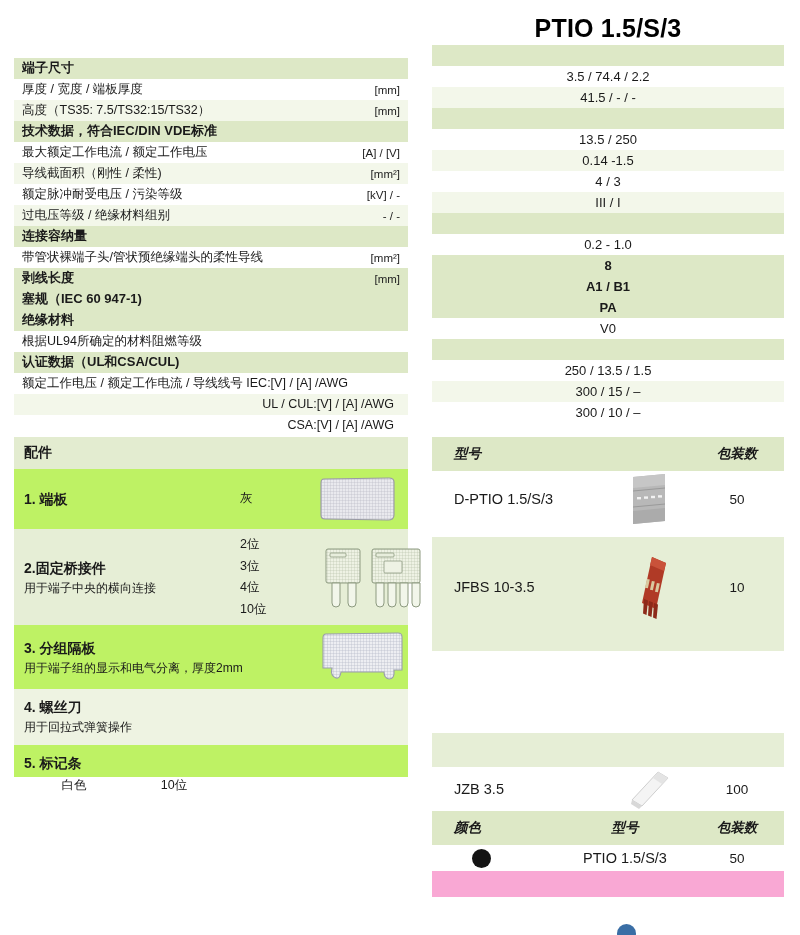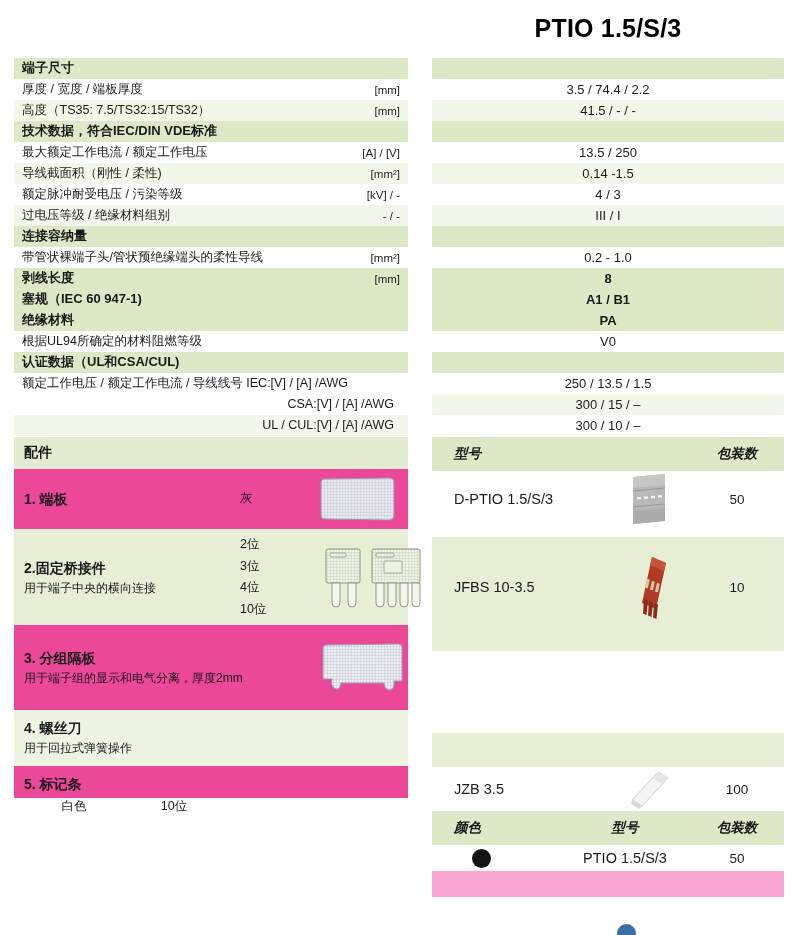--- a/index.html
+++ b/index.html
@@ -33,21 +33,21 @@
   
   .col-left {
     position: absolute;
     left: 14px;
     top: 58px;
     width: 394px;
   }
   .col-right {
     position: absolute;
     left: 432px;
-    top: 58px;
+    top: 45px;
     width: 352px;
   }
 
   
   .row {
     display: flex;
     align-items: center;
     padding: 0 8px;
     background: #ffffff;
     min-height: 21px;
@@ -104,21 +104,21 @@
     background: #e3ecd0;
     height: 32px;
     display: flex;
     align-items: center;
     padding: 0 10px;
   }
   .acc-head .t { font-size: 14px; font-weight: bold; }
 
   .acc-item {
     position: relative;
-    background: #ec4899;
+    background: #bef264;
     padding: 8px 10px;
     display: flex;
     align-items: center;
   }
   .acc-item.shade { background: #e6eed6; }
   .acc-item.shade2 { background: #eef3e2; }
 
   .acc-text { flex: 0 0 210px; }
   .acc-title {
     font-size: 14px;
@@ -267,26 +267,26 @@
       <div class="unit"></div>
     </div>
     <div class="row header">
       <div class="label">认证数据（UL和CSA/CUL)</div>
       <div class="unit"></div>
     </div>
     <div class="row ">
       <div class="label">额定工作电压 / 额定工作电流 / 导线线号   IEC:[V] / [A] /AWG</div>
       <div class="unit"></div>
     </div>
-    <div class="row ">
-      <div class="label rt">CSA:[V] / [A] /AWG</div>
-      <div class="unit"></div>
-    </div>
     <div class="row shade">
       <div class="label rt">UL  / CUL:[V] / [A] /AWG</div>
+      <div class="unit"></div>
+    </div>
+    <div class="row ">
+      <div class="label rt">CSA:[V] / [A] /AWG</div>
       <div class="unit"></div>
     </div>
   </div>
 
 <div class="col-right" id="spec-right">
     <div class="vrow header">
       <div class="value hdr"></div>
     </div>
     <div class="vrow ">
       <div class="value">3.5 / 74.4 / 2.2</div>
@@ -399,21 +399,21 @@
           <rect x="66" y="24" width="18" height="12" rx="1" fill="#eef2e4" stroke="#8d9a80" stroke-width="0.8"></rect>
           <path d="M58 46 L58 66 Q58 70 62 70 Q66 70 66 66 L66 46 Z" fill="#f2f6ea" stroke="#8d9a80" stroke-width="1"></path>
           <path d="M70 46 L70 66 Q70 70 74 70 Q78 70 78 66 L78 46 Z" fill="#f2f6ea" stroke="#8d9a80" stroke-width="1"></path>
           <path d="M82 46 L82 66 Q82 70 86 70 Q90 70 90 66 L90 46 Z" fill="#f2f6ea" stroke="#8d9a80" stroke-width="1"></path>
           <path d="M94 46 L94 66 Q94 70 98 70 Q102 70 102 66 L102 46 Z" fill="#f2f6ea" stroke="#8d9a80" stroke-width="1"></path>
         </g>
       </svg>
     </div>
   </div>
 
-  <div class="acc-item" style="height:85px;">
+  <div class="acc-item" style="height:64px;">
     <div class="acc-text" style="flex:0 0 294px;">
       <div class="acc-title">3. 分组隔板</div>
       <div class="acc-desc">用于端子组的显示和电气分离，厚度2mm</div>
     </div>
     <div class="acc-pic">
       <svg class="ico" width="92" height="62" viewBox="0 0 92 62" aria-hidden="true">
         <defs>
           <pattern id="hatchC" width="3" height="3" patternUnits="userSpaceOnUse">
             <rect width="3" height="3" fill="#edeef2"></rect>
             <path d="M0 0 L0 3 M0 0 L3 0" stroke="#b5b8c4" stroke-width="0.7"></path>

